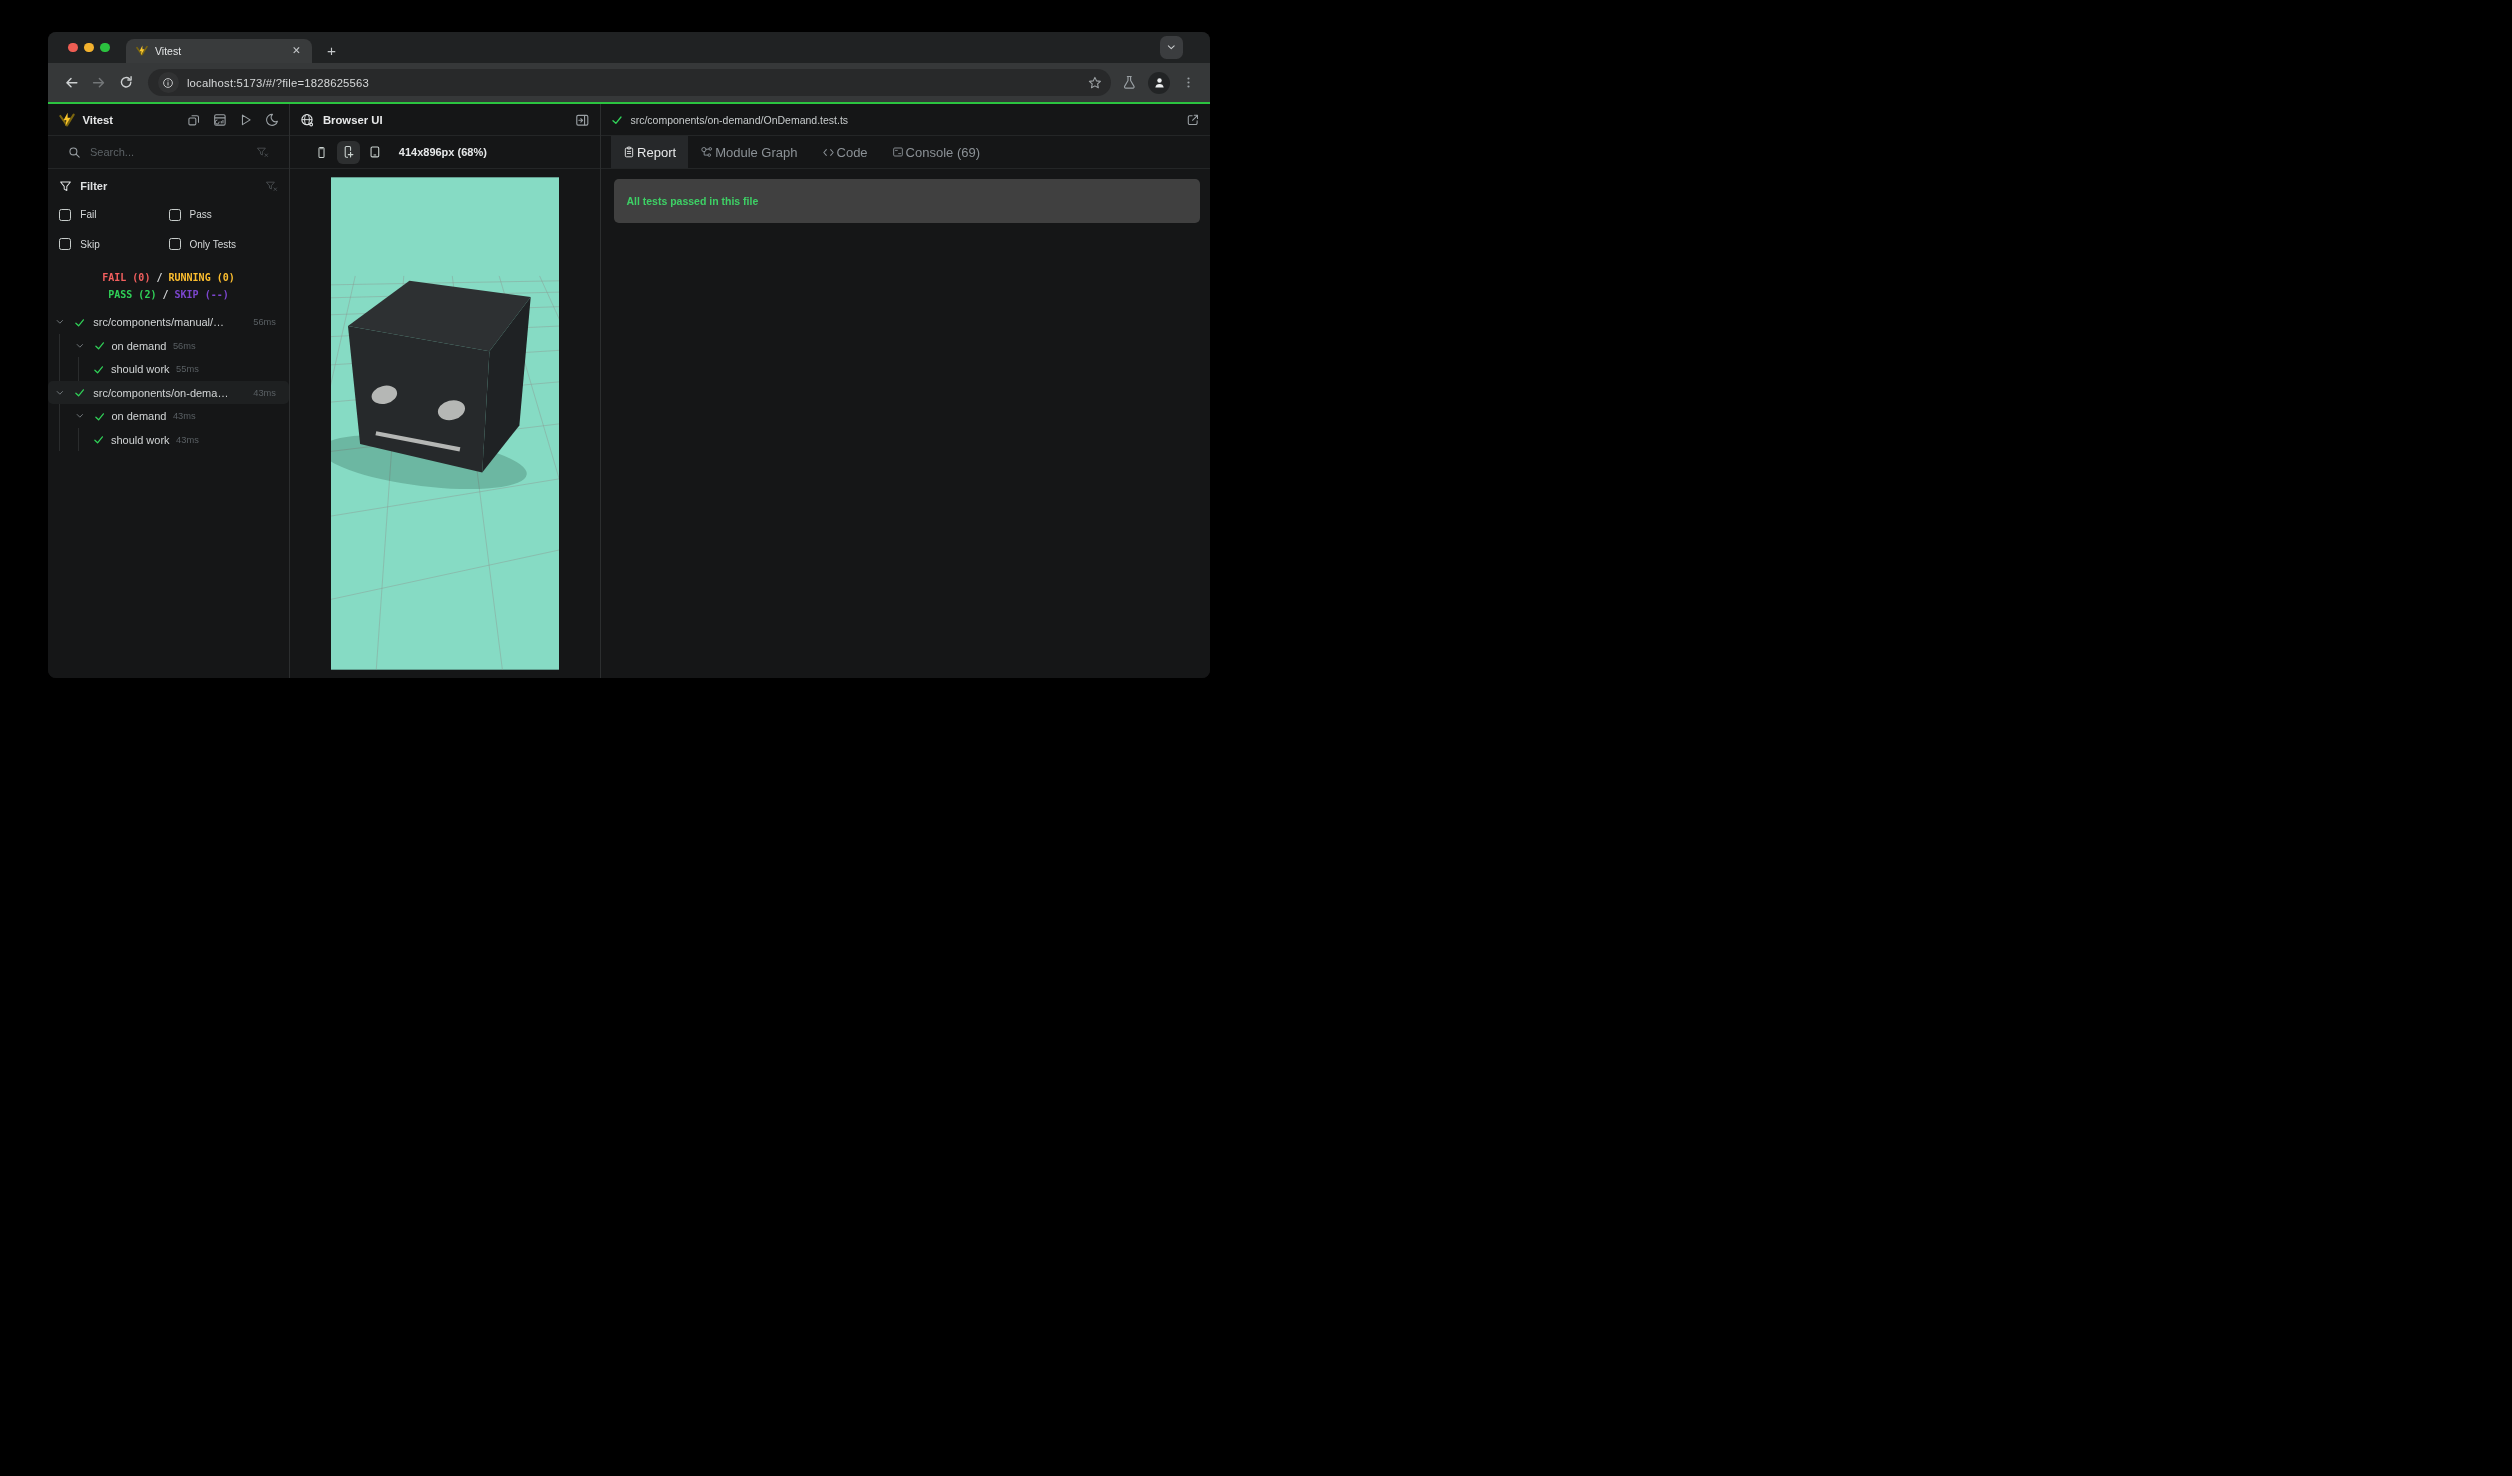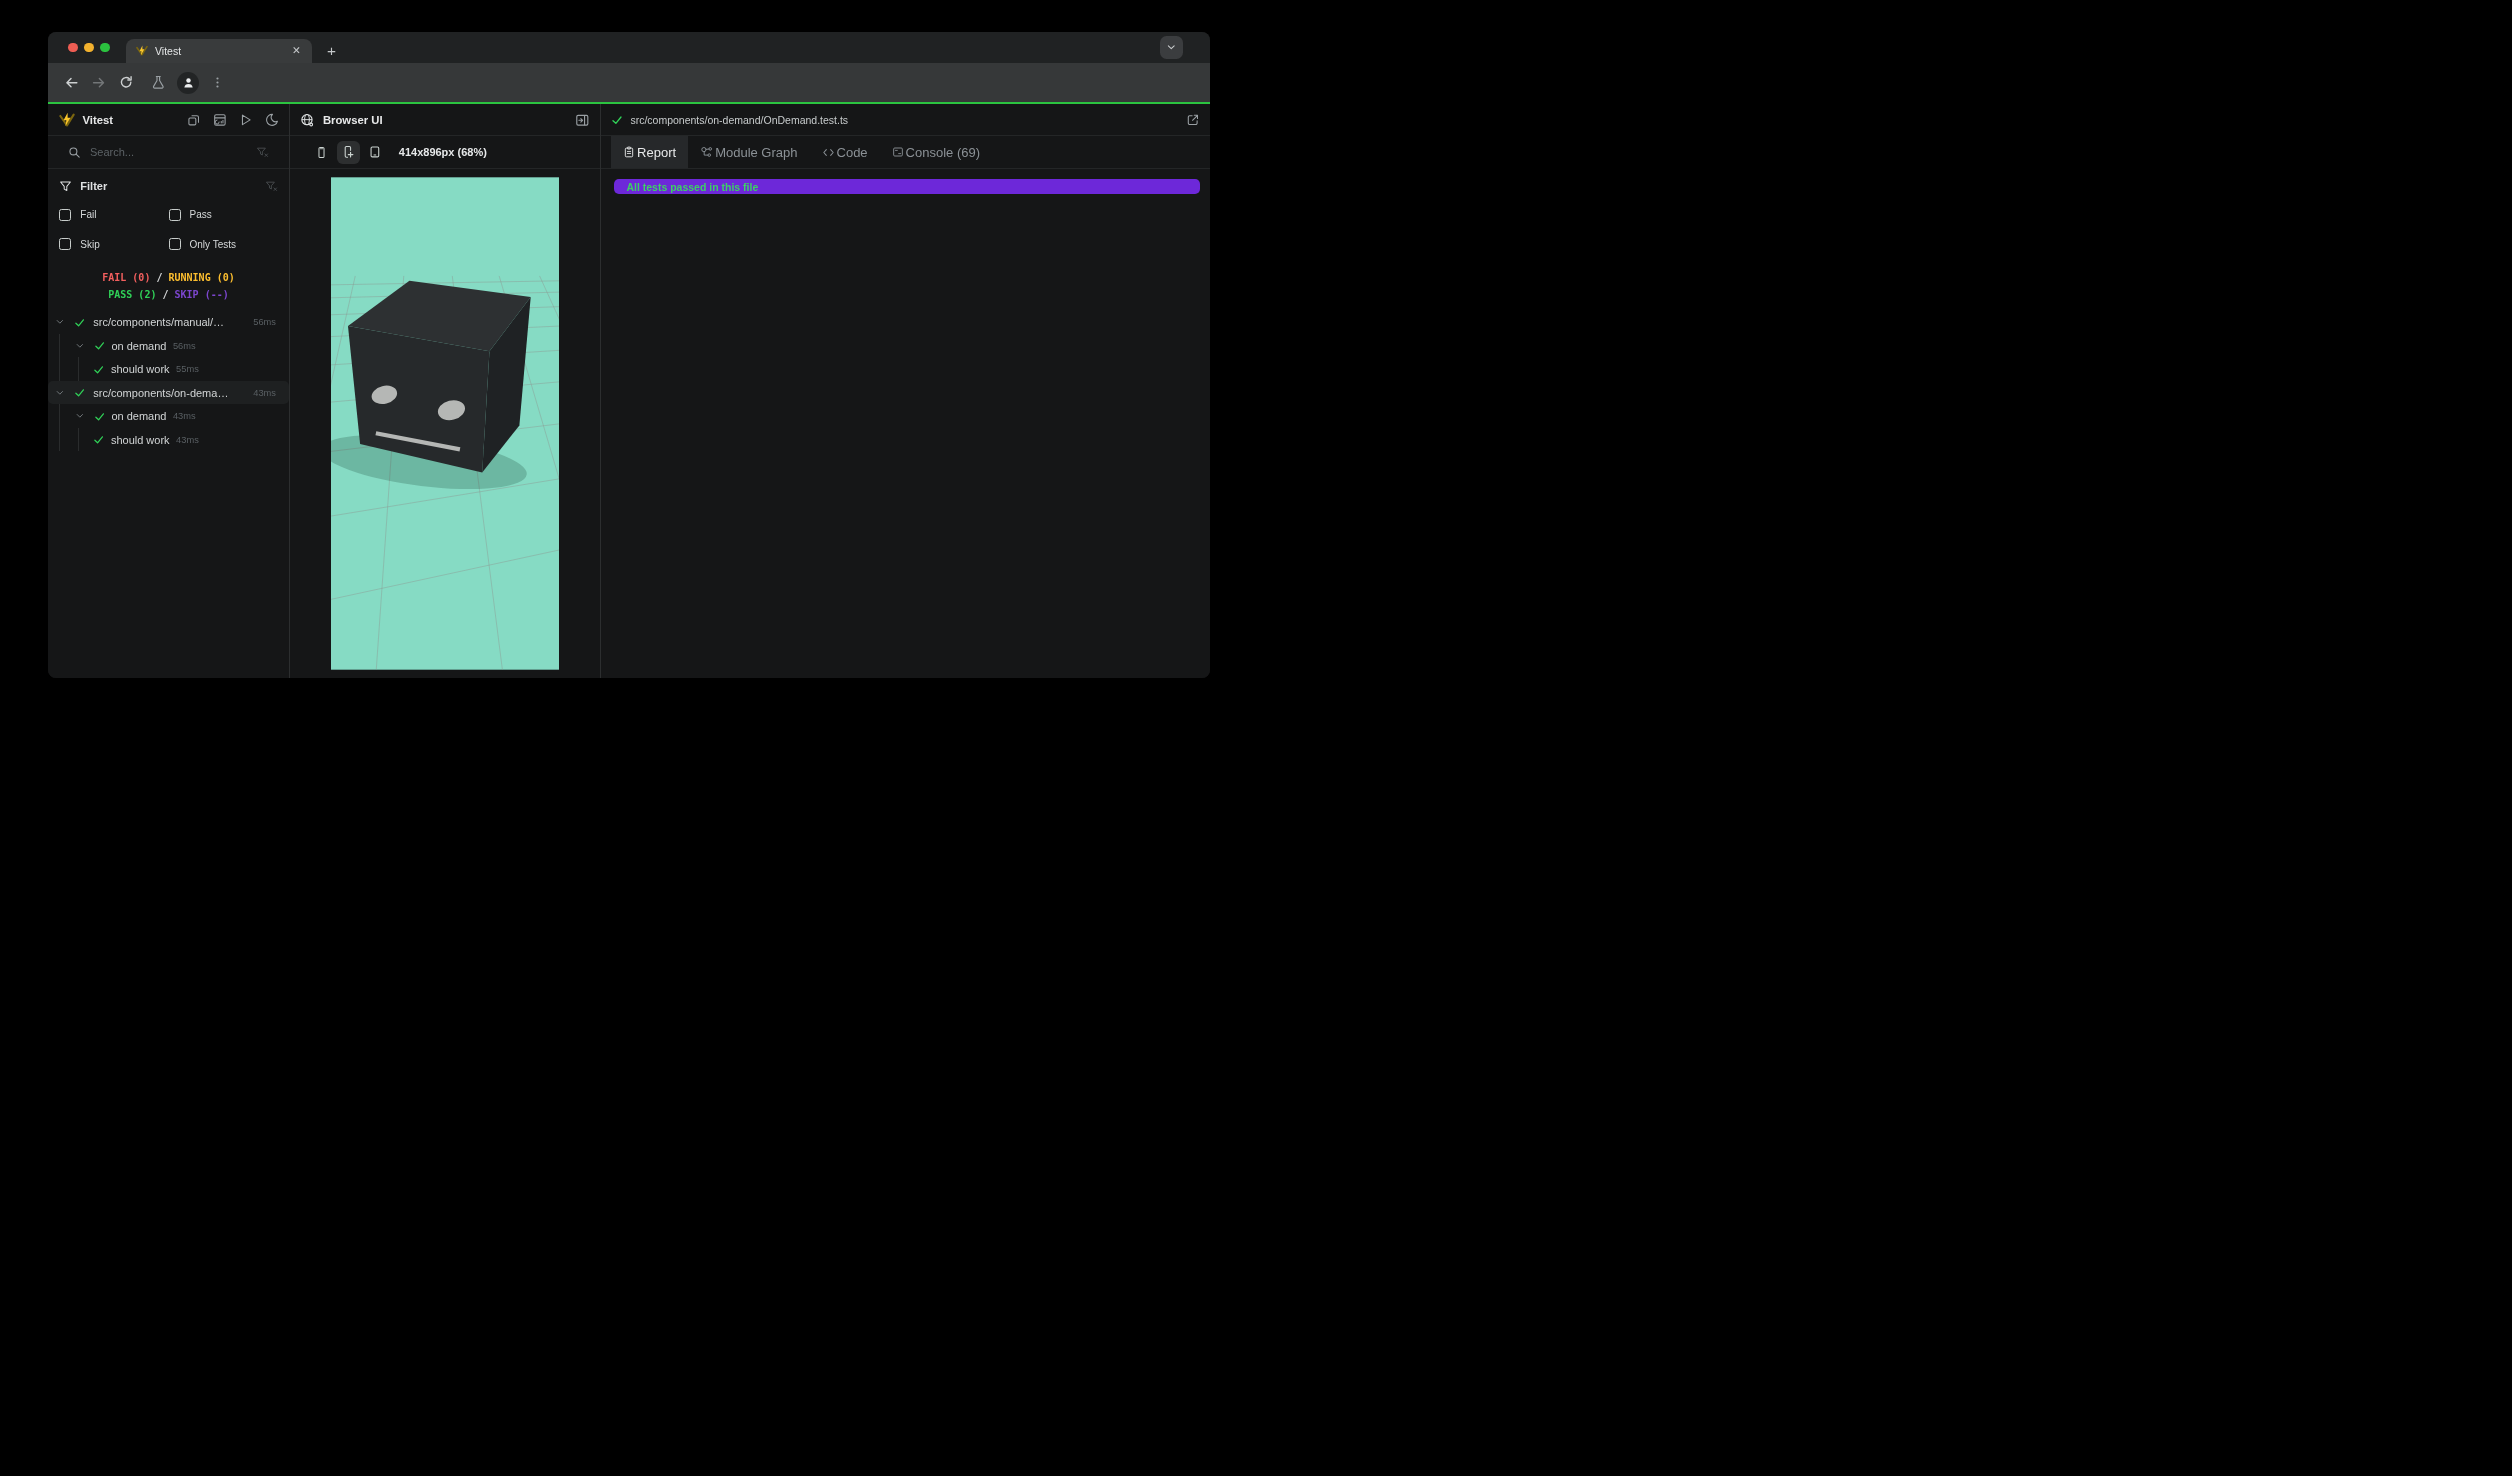--- a/index.html
+++ b/index.html
@@ -94,21 +94,21 @@
   .dev-btn { width:23px; height:23px; border-radius:5.7px; display:flex; align-items:center; justify-content:center;
     color:#ccd4d1; margin-right:4px; }
   .dev-btn.active { background:#2d2f30; }
   .resolution { font-size:11px; font-weight:700; color:#e6e8e9; margin-left:8px; }
   .viewport-wrap { flex:1; display:flex; justify-content:center; align-items:flex-start; padding-top:8px; min-height:0; }
   
   .path-text { font-size:10.5px; color:#c8cccd; margin-left:7.3px; flex:1; white-space:nowrap; overflow:hidden; }
   .tabs-row { padding:0 0 0 10.5px; }
   .rtab { height:100%; display:flex; align-items:center; gap:2px; padding:0 12px; font-size:13px; color:#8b9196; }
   .rtab.active { background:#26282a; color:#e8e9ea; }
-  .banner { margin:9.7px 10.5px 0 13.8px; height:15px; background:#6d28d9; border-radius:4.9px;
+  .banner { margin:9.7px 10.5px 0 13.8px; height:44px; background:#404040; border-radius:4.9px;
     display:flex; align-items:center; padding:0 12px; }
   .banner-text { color:#3dd065; font-size:10.5px; font-weight:700; }
   svg { display:block; }
 </style>
 </head>
 <body>
 
 <div class="window">
 
   <div class="tabstrip">
@@ -145,20 +145,35 @@
       <svg width="15.4" height="15.4" viewBox="0 0 18 18" fill="none">
           <path d="M3 9 H14.4 M9.8 4.2 L14.6 9 L9.8 13.8" stroke="currentColor" stroke-width="1.7" stroke-linecap="round" stroke-linejoin="round"></path>
         </svg>
     </span>
     <span class="nav-ic">
       <svg width="14.6" height="14.6" viewBox="0 0 18 18" fill="none">
         <path d="M14.6 9 A5.8 5.8 0 1 1 12.8 4.7" stroke="currentColor" stroke-width="1.7" stroke-linecap="round"></path>
         <path d="M14.9 2.2 V6.2 H10.9" stroke="currentColor" stroke-width="1.7" stroke-linecap="round" stroke-linejoin="round"></path>
       </svg>
     </span>
+    <div class="urlbar">
+      <span class="info-wrap">
+        <svg width="12" height="12" viewBox="0 0 18 18" fill="none">
+          <circle cx="9" cy="9" r="6.6" stroke="currentColor" stroke-width="1.4"></circle>
+          <path d="M9 8.4 V12.2" stroke="currentColor" stroke-width="1.5" stroke-linecap="round"></path>
+          <circle cx="9" cy="5.8" r="0.9" fill="currentColor"></circle>
+        </svg>
+      </span>
+      <span class="url-text">localhost:5173/#/?file=1828625563</span>
+      <span class="star ic">
+        <svg width="13.8" height="13.8" viewBox="0 0 18 18" fill="none">
+            <path d="M9 1.8 L11.2 6.4 L16.2 7 L12.5 10.4 L13.5 15.4 L9 12.9 L4.5 15.4 L5.5 10.4 L1.8 7 L6.8 6.4 Z" stroke="currentColor" stroke-width="1.4" stroke-linejoin="round"></path>
+          </svg>
+      </span>
+    </div>
     <div class="bar-right">
       <span class="ic dim-ic">
         <svg width="14.6" height="14.6" viewBox="0 0 18 18" fill="none">
           <path d="M6.6 1.8 H11.4 M7.4 1.8 V6.8 L3.2 14 A1.5 1.5 0 0 0 4.5 16.2 H13.5 A1.5 1.5 0 0 0 14.8 14 L10.6 6.8 V1.8" stroke="currentColor" stroke-width="1.4" stroke-linecap="round" stroke-linejoin="round"></path>
         </svg>
       </span>
       <span class="avatar">
         <svg width="13" height="13" viewBox="0 0 18 18" fill="none">
           <circle cx="9" cy="6.2" r="3.1" fill="#eceeef"></circle>
           <path d="M3.2 16 A5.9 5.9 0 0 1 14.8 16 Z" fill="#eceeef"></path>

